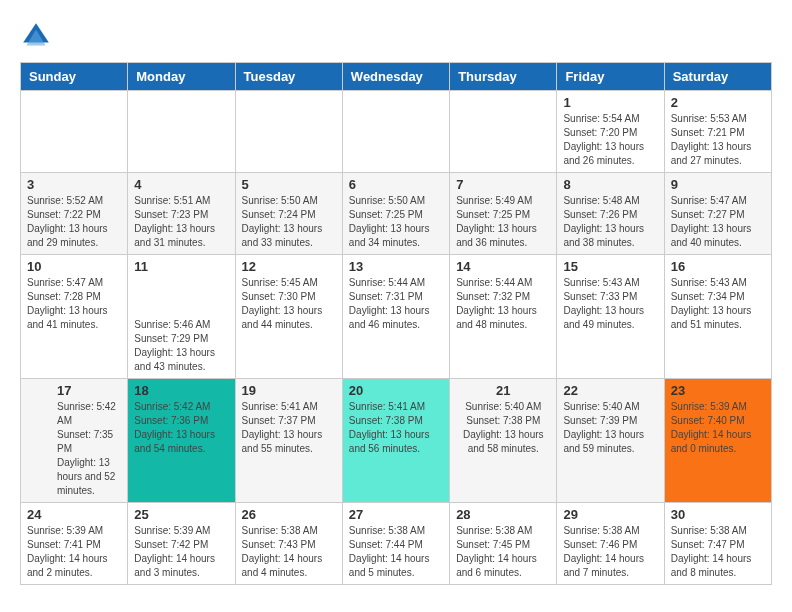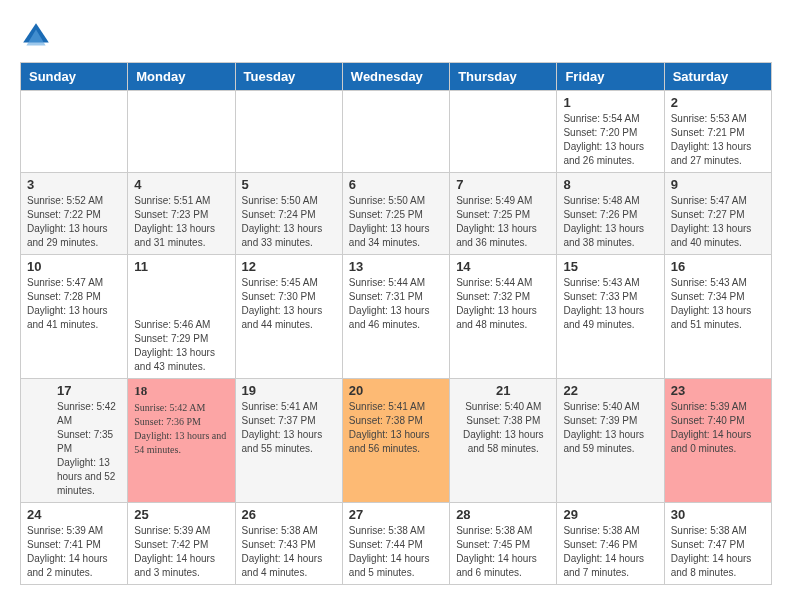--- a/index.html
+++ b/index.html
@@ -222,51 +222,51 @@
 Daylight: 13 hours and 51 minutes.</div>
         </td>
       </tr>
       <tr>
         <td style="background: rgb(245, 245, 245); padding-left: 36px;">
           <span class="day-num">17</span>
           <div class="day-info" style="white-space: pre-line;">Sunrise: 5:42 AM
 Sunset: 7:35 PM
 Daylight: 13 hours and 52 minutes.</div>
         </td>
-        <td style="background: #fca5a5; font-family: Liberation Serif, serif;">
+        <td style="background: #14b8a6;">
           <span class="day-num">18</span>
           <div class="day-info" style="white-space: pre-line;">Sunrise: 5:42 AM
 Sunset: 7:36 PM
 Daylight: 13 hours and 54 minutes.</div>
         </td>
         <td style="background: rgb(245, 245, 245); margin-left: 12px;">
           <span class="day-num">19</span>
           <div class="day-info" style="white-space: pre-line;">Sunrise: 5:41 AM
 Sunset: 7:37 PM
 Daylight: 13 hours and 55 minutes.</div>
         </td>
-        <td style="background: #fdba74;">
+        <td style="background: #5eead4;">
           <span class="day-num">20</span>
           <div class="day-info" style="white-space: pre-line;">Sunrise: 5:41 AM
 Sunset: 7:38 PM
 Daylight: 13 hours and 56 minutes.</div>
         </td>
         <td style="background: rgb(245, 245, 245); text-align: center;">
           <span class="day-num">21</span>
           <div class="day-info" style="white-space: pre-line;">Sunrise: 5:40 AM
 Sunset: 7:38 PM
 Daylight: 13 hours and 58 minutes.</div>
         </td>
         <td style="background: rgb(245, 245, 245);">
           <span class="day-num">22</span>
           <div class="day-info" style="white-space: pre-line;">Sunrise: 5:40 AM
 Sunset: 7:39 PM
 Daylight: 13 hours and 59 minutes.</div>
         </td>
-        <td style="background: #fca5a5;">
+        <td style="background: #f97316;">
           <span class="day-num">23</span>
           <div class="day-info" style="white-space: pre-line;">Sunrise: 5:39 AM
 Sunset: 7:40 PM
 Daylight: 14 hours and 0 minutes.</div>
         </td>
       </tr>
       <tr>
         <td>
           <span class="day-num">24</span>
           <div class="day-info" style="white-space: pre-line;">Sunrise: 5:39 AM

